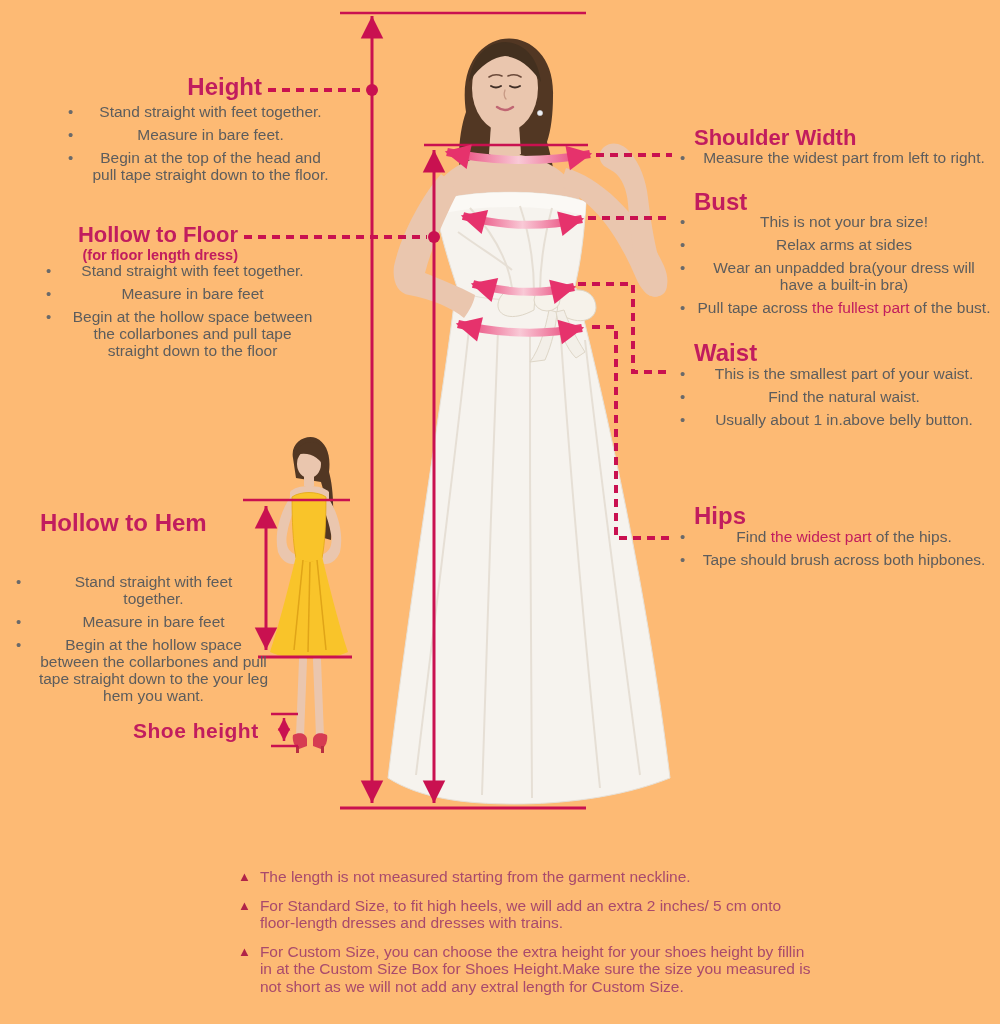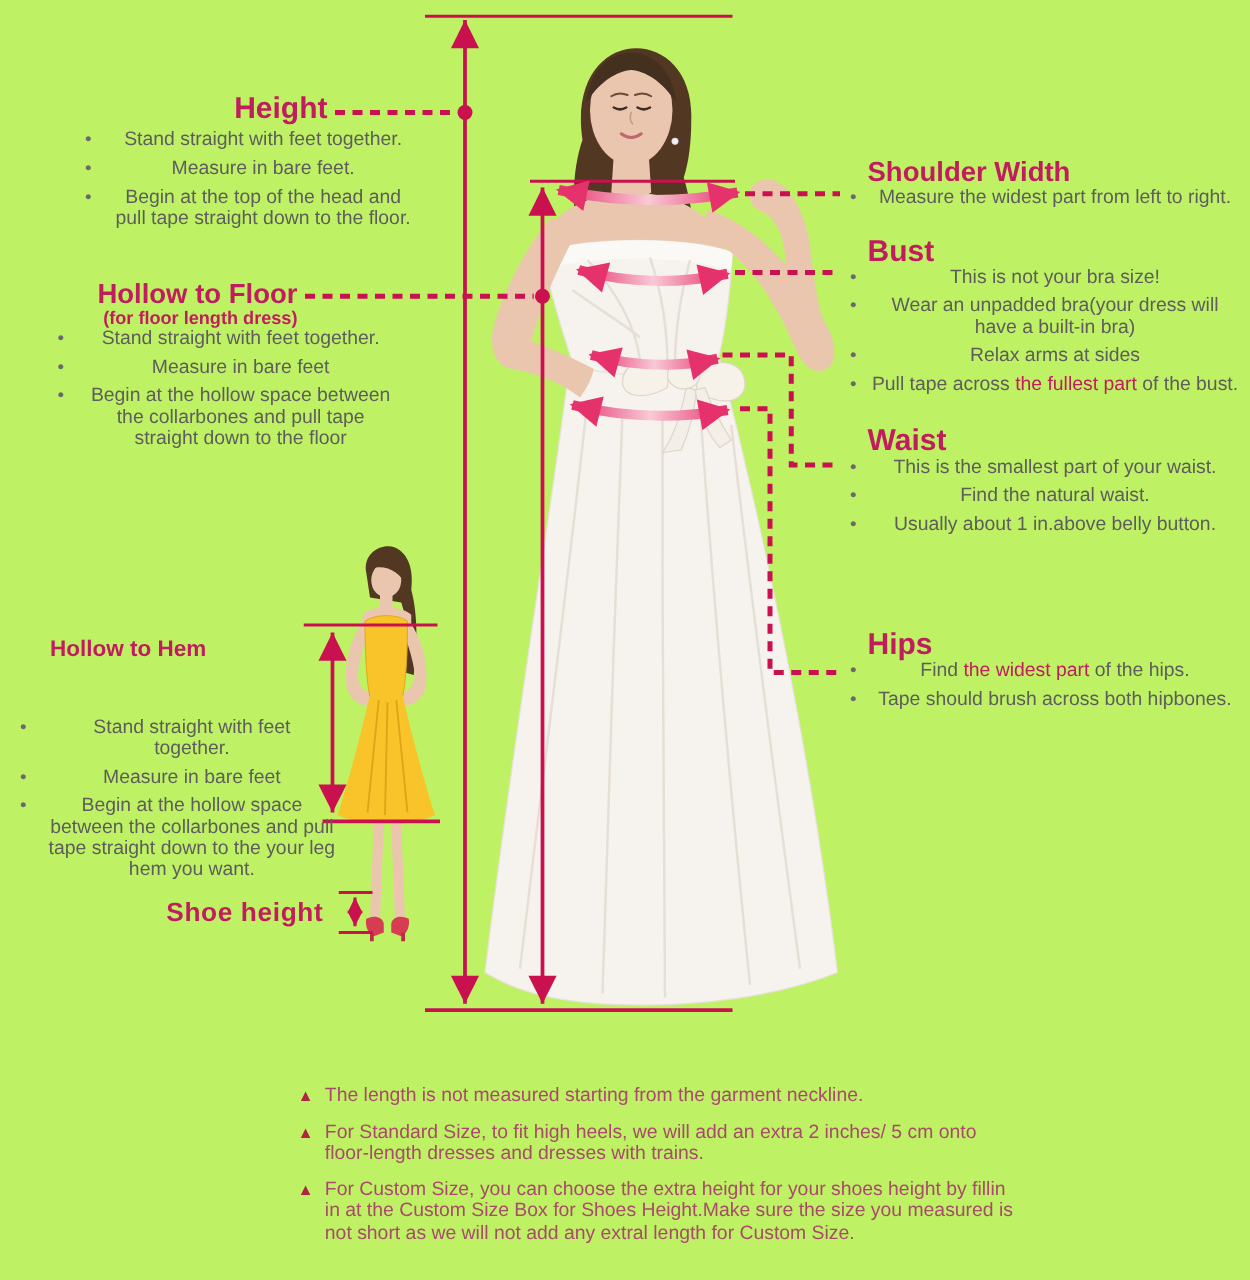--- a/index.html
+++ b/index.html
@@ -1,17 +1,17 @@
 <!DOCTYPE html>
 <html style="--accent-pink: #c11d5e; --measure-line: #c91150; --tape-end: #e6326c; --tape-light: #f9c9d6; --body-text: #5d5d5d; --note-text: #a94a6c; --note-triangle: #b02448; --yellow-dress: #f9c42a; --white-dress: #f6f3ee; --skin: #eac6ae; --hair: #523723;"><head>
 <meta charset="utf-8">
 <style>
   html,body{margin:0;padding:0;background:#ffffff;}
   .canvas{
-    position:relative;width:1000px;height:1024px;background:#bef264;
+    position:relative;width:1000px;height:1024px;background:#fdba74;
     font-family:"Liberation Sans", sans-serif;overflow:hidden;
   }
   .abs{position:absolute;}
   .sec-title{
     color:var(--accent-pink,#c11d5e);font-weight:bold;line-height:1.05;
   }
   .blist{list-style:none;margin:0;padding:0;font-size:15.5px;
     color:var(--body-text,#5d5d5d);line-height:17px;text-align:center;}
   .blist li{position:relative;padding-left:17px;margin-bottom:6px;white-space:pre-line;}
   .blist li::before{content:"\2022";position:absolute;left:2px;top:0;
@@ -190,44 +190,44 @@
     <div class="sub-title">(for floor length dress)</div>
   </div>
   <ul class="abs blist" style="left:44px;top:262px;width:280px;">
     <li>Stand straight with feet together.</li>
     <li>Measure in bare feet</li>
     <li>Begin at the hollow space between
 the collarbones and pull tape
 straight down to the floor</li>
   </ul>
 
-  <div class="abs sec-title" style="left:40px;top:510px;font-size:18px;">Hollow to Hem</div>
+  <div class="abs sec-title" style="left:40px;top:510px;font-size:24px;">Hollow to Hem</div>
   <ul class="abs blist" style="left:14px;top:540px;width:262px;margin-top:33px;">
     <li>Stand straight with feet
 together.</li>
     <li>Measure in bare feet</li>
     <li>Begin at the hollow space
 between the collarbones and pull
 tape straight down to the your leg
 hem  you want.</li>
   </ul>
 
   <div class="abs sec-title" style="left:133px;top:720px;font-size:21px;letter-spacing:0.5px;">Shoe height</div>
 
   <div class="abs sec-title" style="left:694px;top:126px;font-size:22px;">Shoulder Width</div>
   <ul class="abs blist" style="left:678px;top:149px;width:315px;">
     <li>Measure the widest part from left to right.</li>
   </ul>
 
   <div class="abs sec-title" style="left:694px;top:189px;font-size:24px;">Bust</div>
   <ul class="abs blist" style="left:678px;top:213px;width:315px;">
     <li>This is not your bra size!</li>
+    <li>Relax arms at sides</li>
     <li>Wear an unpadded bra(your dress will
 have a built-in bra)</li>
-    <li>Relax arms at sides</li>
     <li><span>Pull tape across </span><span class="hl">the fullest part</span><span> of the bust.</span></li>
   </ul>
 
   <div class="abs sec-title" style="left:694px;top:340px;font-size:24px;">Waist</div>
   <ul class="abs blist" style="left:678px;top:365px;width:315px;">
     <li>This is the smallest part of your waist.</li>
     <li>Find the natural waist.</li>
     <li>Usually about 1 in.above belly button.</li>
   </ul>
 

